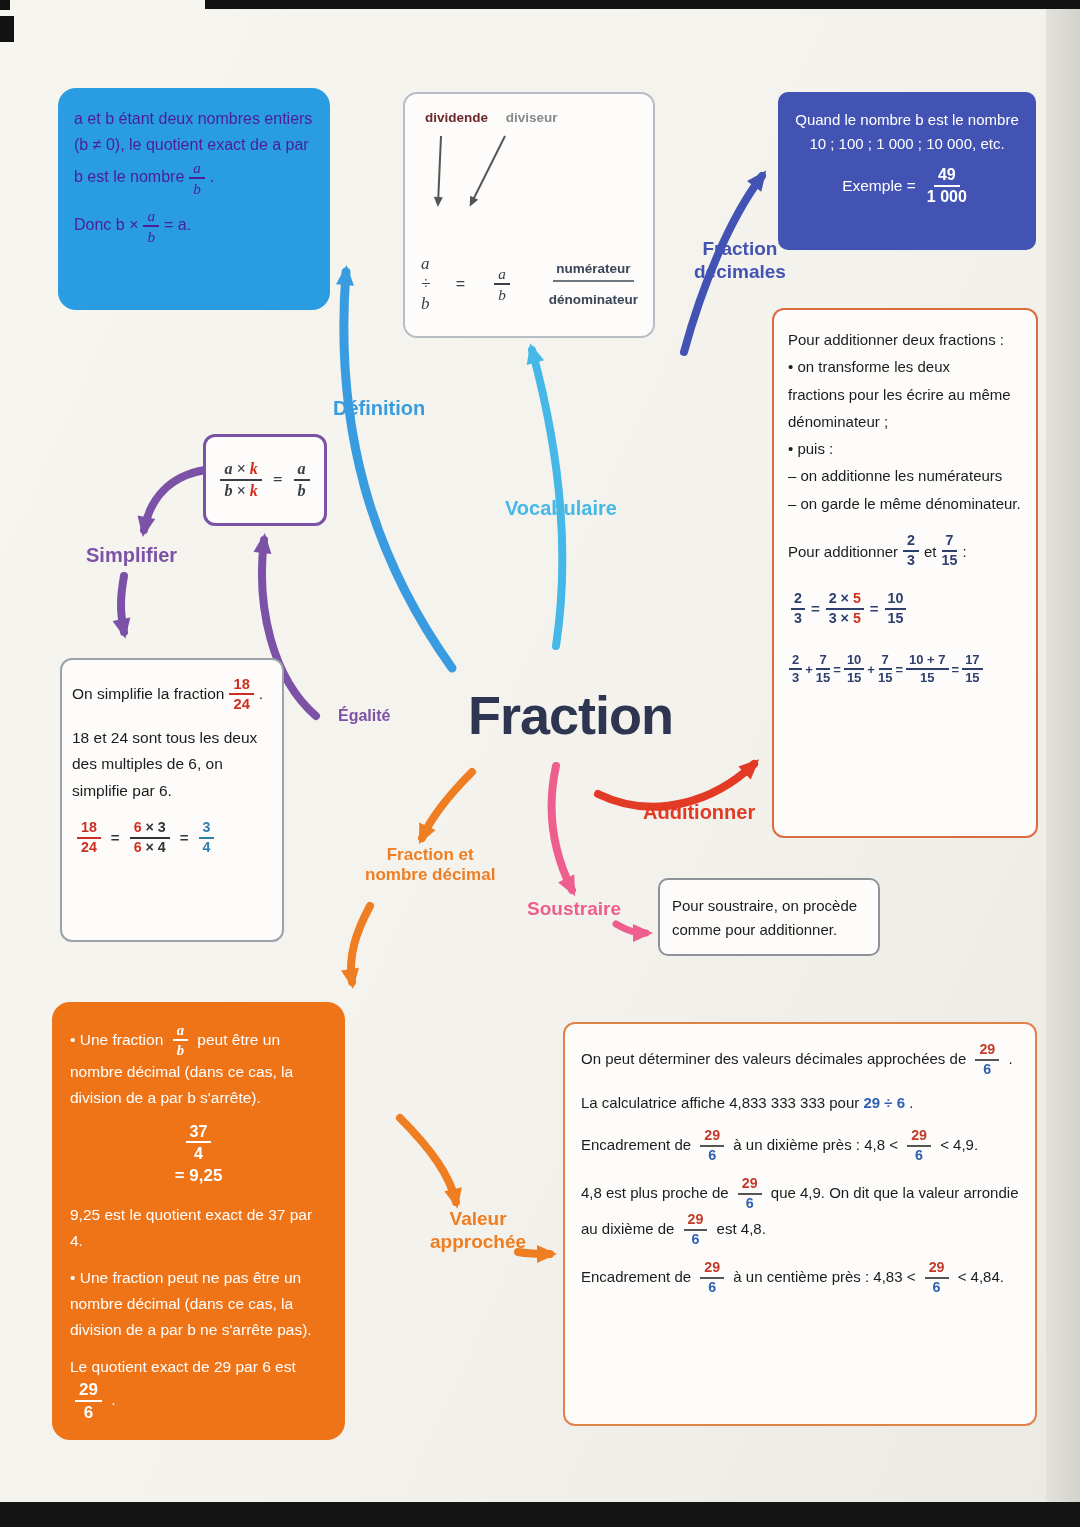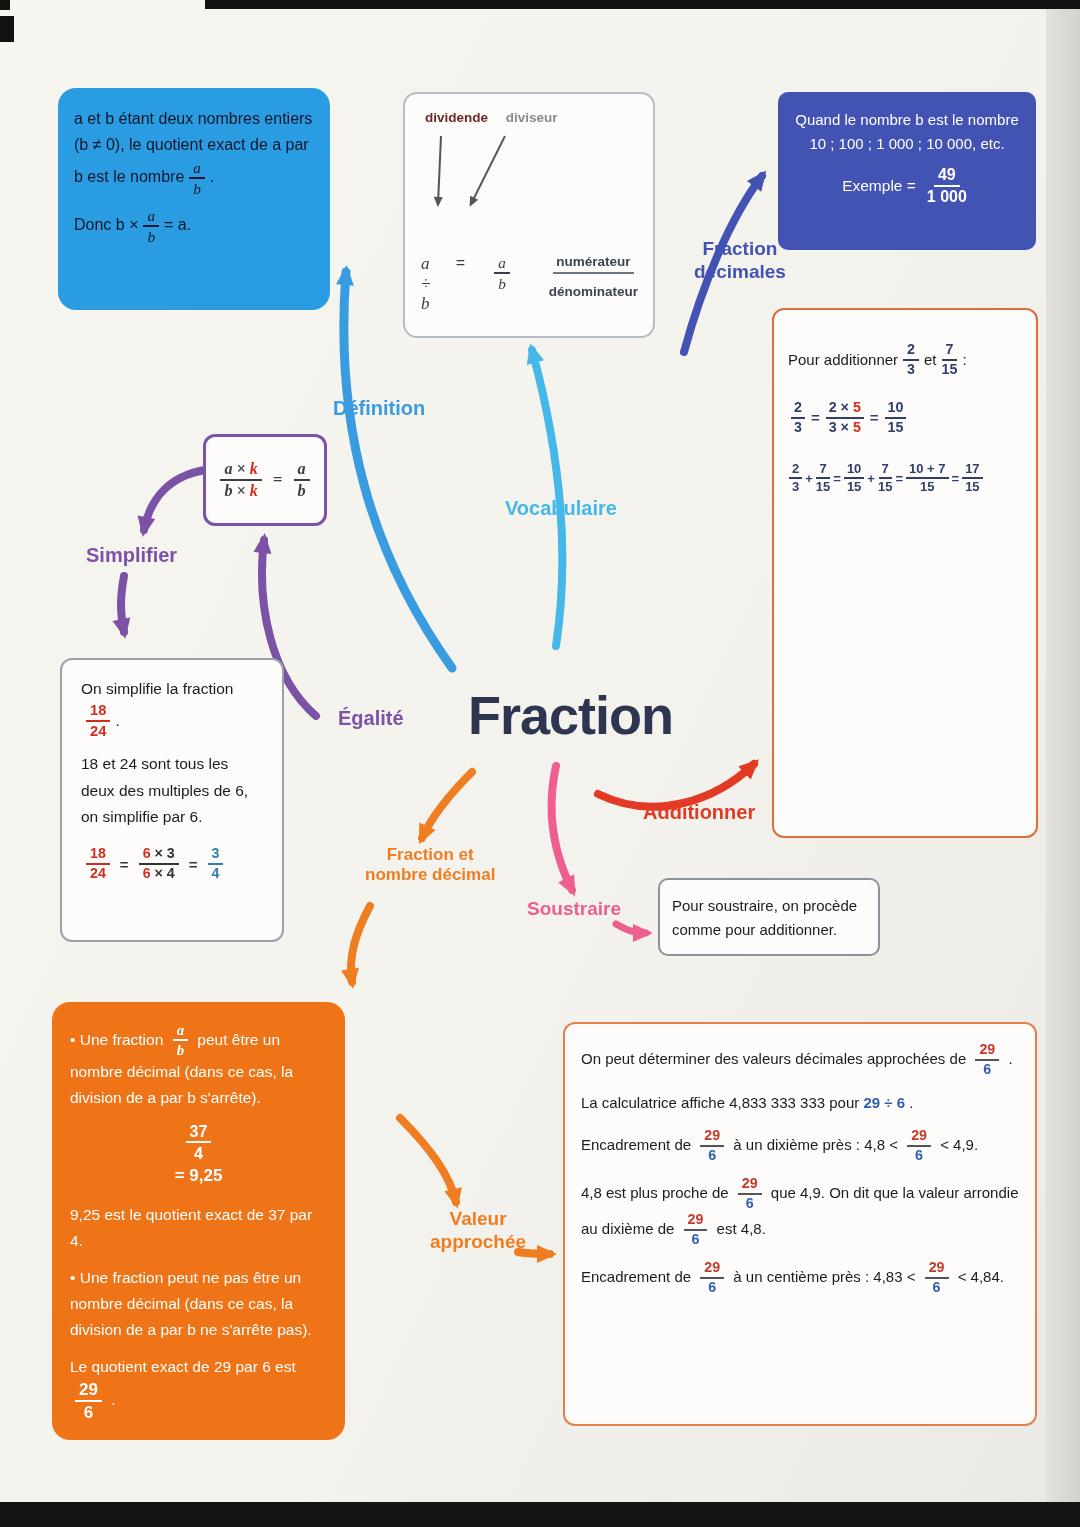--- a/index.html
+++ b/index.html
@@ -25,30 +25,30 @@
   
   .fr{display:inline-flex;flex-direction:column;align-items:center;vertical-align:middle;
       line-height:1.12;margin:0 5px;text-align:center;font-size:0.95em;}
   .fr .n{padding:0 4px 1px;border-bottom:2px solid currentColor;}
   .fr .d{padding-top:1px;}
   .fr.var{font-style:italic;font-family:"Liberation Serif",serif;}
   .hl{color:#d03020;}
 
   
   .bx-blue{left:58px;top:88px;width:272px;height:222px;background:#2a9de2;border-radius:18px;
-    color:#0f172a;padding:18px 16px;font-size:16px;line-height:1.65;}
+    color:#4c1d95;padding:18px 16px;font-size:16px;line-height:1.65;}
   .bx-blue p{margin:0 0 10px;}
 
   .bx-vocab{left:403px;top:92px;width:252px;height:246px;background:#fdfcfa;
     border:2px solid #b7bdc5;border-radius:14px;}
   .vterms{position:absolute;left:20px;top:16px;font-size:13.5px;font-weight:bold;}
   .vterms .t1{color:#6b2a2a;margin-right:14px;}
   .vterms .t2{color:#8a8a8a;}
   .vocab-arrows{position:absolute;left:14px;top:38px;}
-  .vformula{position:absolute;left:16px;bottom:22px;right:10px;display:flex;align-items:flex-start;gap:24px;color:#3a3f47;}
+  .vformula{position:absolute;left:16px;bottom:22px;right:10px;display:flex;align-items:center;gap:24px;color:#3a3f47;}
   .vexpr{font-style:italic;font-family:"Liberation Serif",serif;font-size:17px;}
   .veq{font-size:16px;}
   .fr.vlabels{font-size:13.5px;font-weight:bold;color:#3a4556;margin-left:10px;}
   .fr.vlabels .n{border-color:#6e7680;padding:0 3px 3px;}
   .fr.vlabels .d{padding-top:10px;}
 
   .bx-indigo{left:778px;top:92px;width:258px;height:158px;background:#4353b4;border-radius:10px;
     color:#fff;padding:16px 14px;font-size:15px;line-height:1.6;text-align:center;}
   .bx-indigo .exemple{margin-top:10px;display:flex;align-items:center;justify-content:center;gap:6px;font-size:15.5px;}
   .bx-indigo .fr{font-weight:bold;font-size:16px;}
@@ -64,21 +64,21 @@
   .eqrow .op{margin:0 3px;}
   .eqrow.small{font-size:13px;margin-top:26px;}
   .eqrow.small .fr{margin:0 1px;font-size:13px;}
   .eqrow.small .op{margin:0 2px;}
 
   .bx-egalite{left:203px;top:434px;width:124px;height:92px;background:#fdfcfa;border:3px solid #7b52a5;
     border-radius:12px;display:flex;align-items:center;justify-content:center;gap:6px;
     font-size:17px;color:#3a3f47;font-family:"Liberation Serif",serif;font-style:italic;font-weight:bold;}
 
   .bx-simplify{left:60px;top:658px;width:224px;height:284px;background:#fdfcfa;border:2px solid #9aa2ac;
-    border-radius:12px;padding:16px 19px;font-size:15.5px;color:#1c1c1c;line-height:1.7;}
+    border-radius:12px;padding:16px 10px;font-size:15.5px;color:#1c1c1c;line-height:1.7;}
   .bx-simplify .p1{display:flex;align-items:center;flex-wrap:wrap;margin:0 0 6px;}
   .bx-simplify .fr.red{color:#cc2f22;font-weight:bold;}
   .bx-simplify p{margin:12px 0 10px;}
   .simp-eq{display:flex;align-items:center;margin-top:16px;font-weight:bold;font-size:15px;color:#333;}
   .simp-eq .op{margin:0 5px;}
   .simp-eq .fr.teal{color:#2f7fae;}
 
   .bx-sous{left:658px;top:878px;width:222px;height:78px;background:#fdfcfa;border:2px solid #8b9299;
     border-radius:10px;padding:14px 12px;font-size:15px;color:#1c1c1c;line-height:1.6;}
 
@@ -94,21 +94,21 @@
   .bx-approx p{margin:0 0 12px;}
   .fr.rb{font-weight:bold;}
   .fr.rb .n{color:#c23b2a;border-color:#555;}
   .fr.rb .d{color:#2f5fae;}
   .hl-blue{color:#2f5fae;font-weight:bold;}
 
   
   #lbl-definition{left:333px;top:396px;color:#3a9ce0;font-size:20px;}
   #lbl-vocabulaire{left:505px;top:496px;color:#45b8e8;font-size:20px;}
   #lbl-fdec{left:694px;top:238px;color:#4353b4;font-size:19px;text-align:center;}
-  #lbl-egalite{left:338px;top:706px;color:#7b52a5;font-size:20px;}
+  #lbl-egalite{left:338px;top:706px;color:#7b52a5;font-size:16px;}
   #lbl-simplifier{left:86px;top:543px;color:#7b52a5;font-size:20px;}
   #lbl-additionner{left:643px;top:800px;color:#e23a24;font-size:20px;}
   #lbl-soustraire{left:527px;top:898px;color:#ee5f8f;font-size:19px;}
   #lbl-fnd{left:365px;top:845px;color:#ef7d22;font-size:17px;text-align:center;}
   #lbl-va{left:430px;top:1208px;color:#ef7d22;font-size:19px;text-align:center;}
 
   #center-title{position:absolute;left:468px;top:684px;z-index:2;
     font-size:54px;font-weight:bold;letter-spacing:-1px;color:#2d3550;}
 </style>
 </head>
@@ -230,20 +230,29 @@
     <div class="exemple">
       <span>Exemple =</span>
       <span class="fr">
           <span class="n">49</span>
           <span class="d">1 000</span>
         </span>
     </div>
   </div>
 
   <div class="box bx-add">
+    <div class="para">
+      <p>Pour additionner deux fractions :</p>
+      <p>• on transforme les deux</p>
+      <p>fractions pour les écrire au même</p>
+      <p>dénominateur ;</p>
+      <p>• puis :</p>
+      <p>– on additionne les numérateurs</p>
+      <p>– on garde le même dénominateur.</p>
+    </div>
     <div class="addp">
       <span>Pour additionner</span>
       <span class="fr">
           <span class="n">2</span>
           <span class="d">3</span>
         </span>
       <span>et</span>
       <span class="fr">
           <span class="n">7</span>
           <span class="d">15</span>

